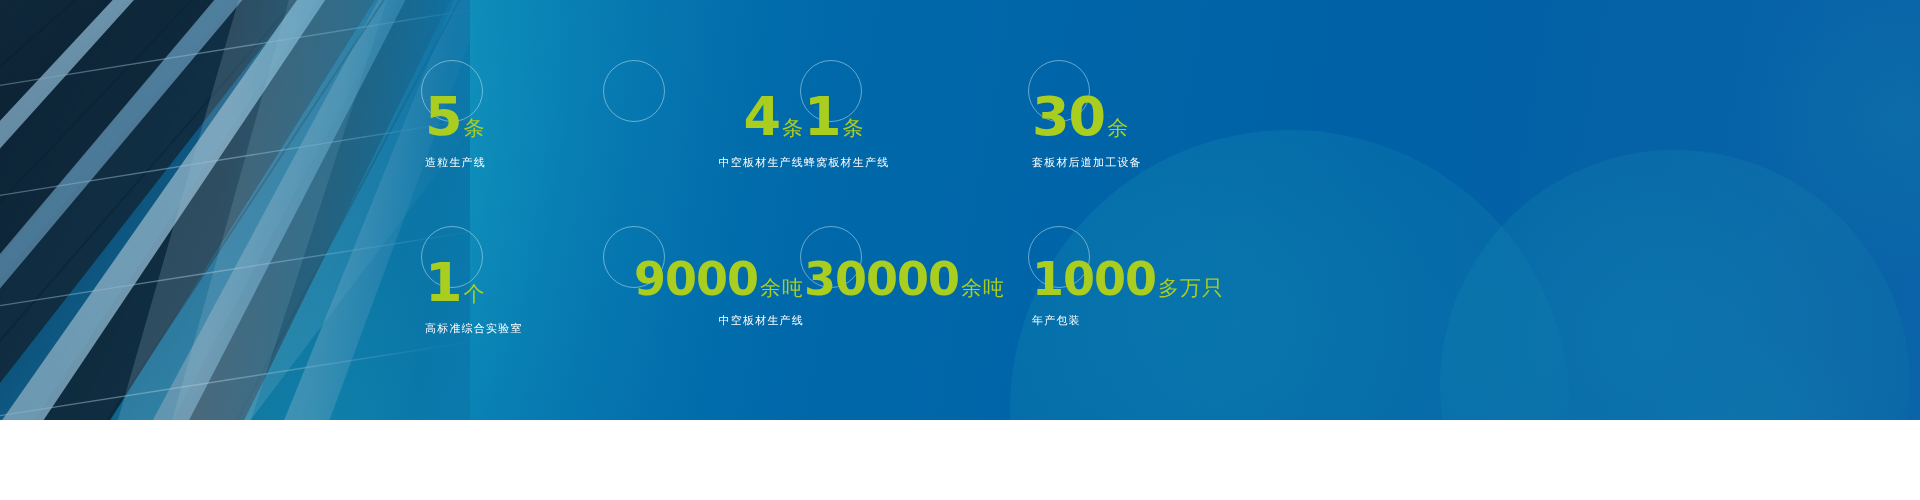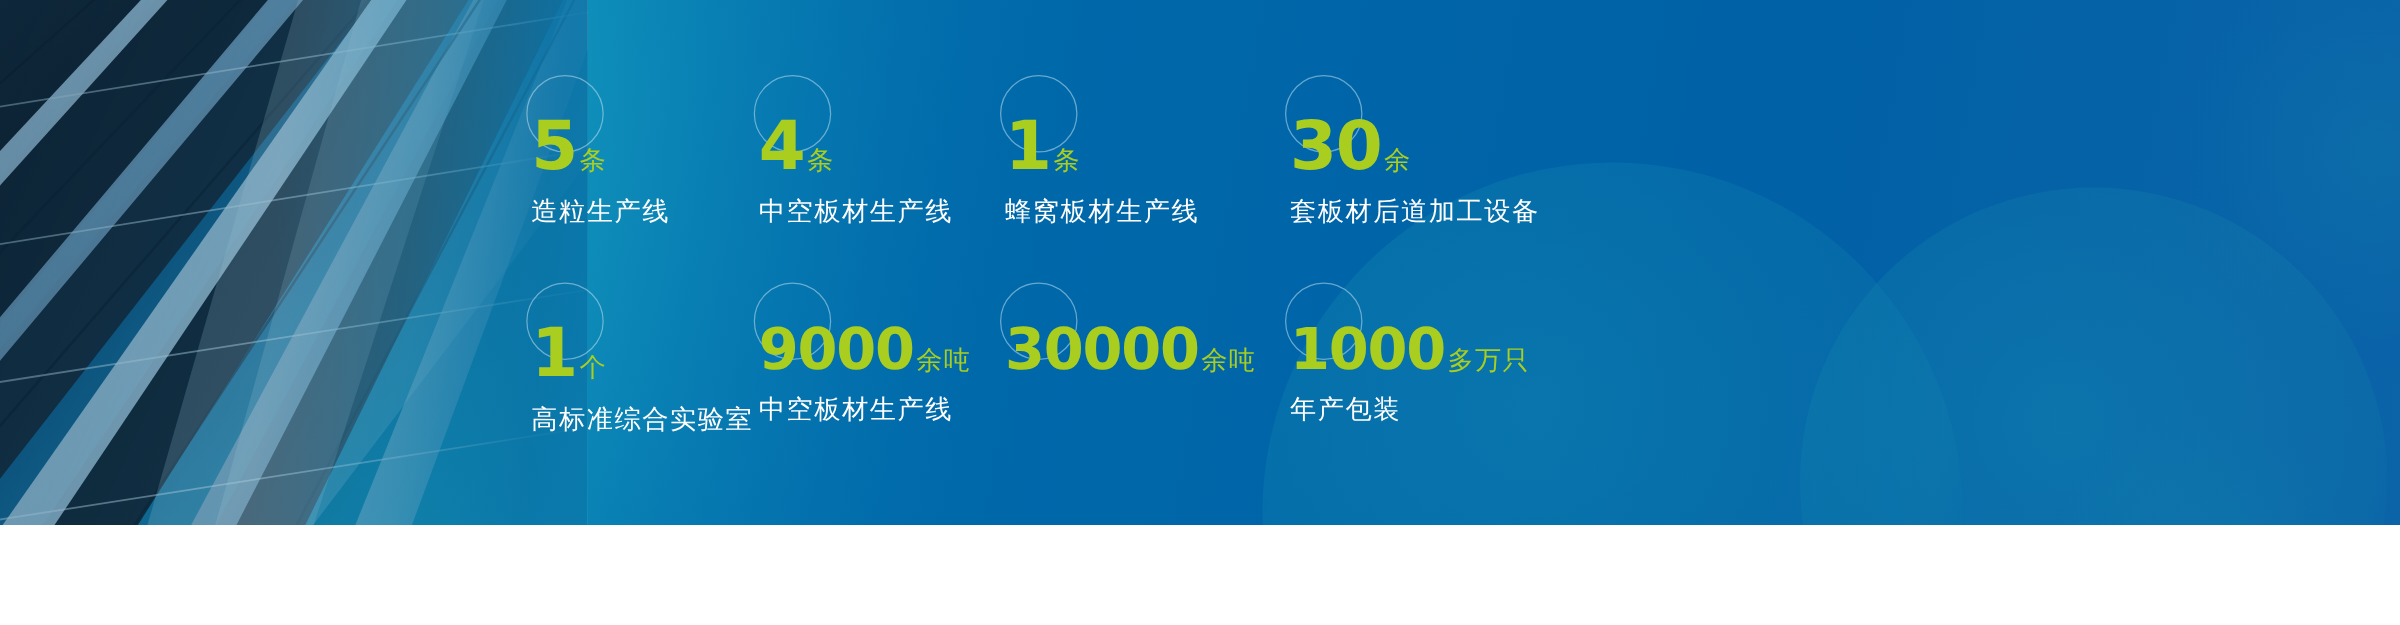--- a/index.html
+++ b/index.html
@@ -61,21 +61,21 @@
     position:absolute;
     left:425px; top:62px;
     width:840px; height:320px;
   }
   .stat-row { position:absolute; left:0; width:840px; display:flex; }
   .row-1 { top:0; }
   .row-2 { top:166px; }
 
   .stat { position:relative; }
   .w-col-a { width:182px; }
-  .w-col-b { width:197px; }
+  .w-col-b { width:197px;text-align:right; }
   .w-col-c { width:228px; }
   .w-col-d { width:233px; }
 
   .ring {
     position:absolute;
     border-radius:50%;
     border:1px solid rgba(185,222,238,.55);
     pointer-events:none;
   }
   .ring-sm { width:62px; height:62px; left:-4px; top:-2px; }
@@ -98,21 +98,21 @@
   .unit {
     font-family:"DejaVu Sans","Liberation Sans",sans-serif;
     font-size:21px;
     font-weight:normal;
     color:#a9ce1f;
     margin-left:2px;
     letter-spacing:1px;
   }
   .label {
     margin-top:11px;
-    font-size:21px;
+    font-size:11px;
     color:#ffffff;
     letter-spacing:1.2px;
     white-space:nowrap;
     font-family:"DejaVu Sans","Liberation Sans",sans-serif;
   }
 </style>
 </head>
 <body>
 
 <div id="banner">

